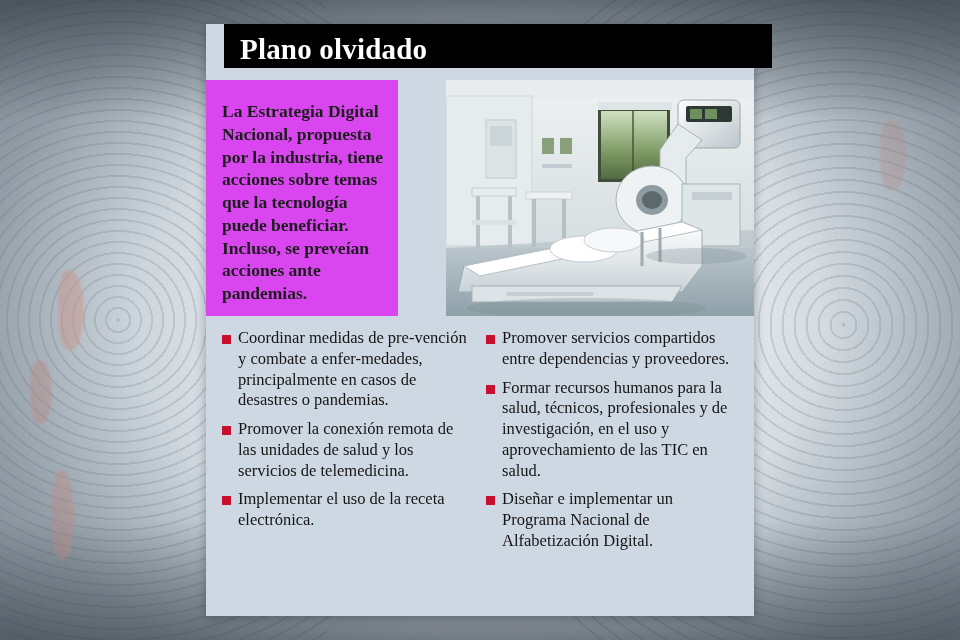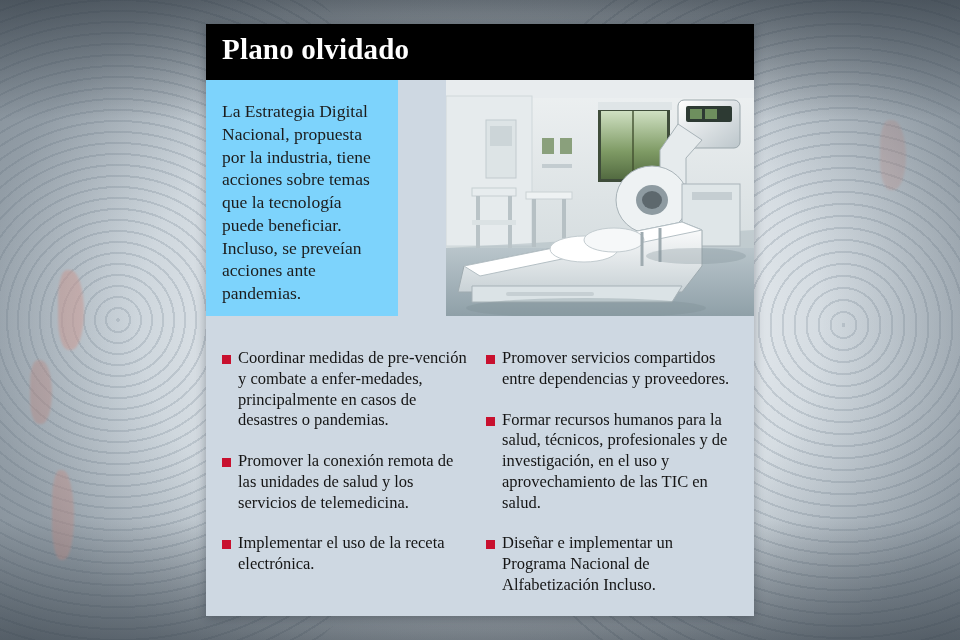--- a/index.html
+++ b/index.html
@@ -86,45 +86,46 @@
     left: 206px;
     top: 24px;
     width: 548px;
     height: 592px;
     background: #ced8e2;
     box-shadow: 0 2px 10px rgba(20,30,40,0.35);
   }
 
   .card-head {
     position: absolute;
-    left: 0; top: 0;
+    left: 18px; top: 0;
     width: 548px;
-    height: 56px;
+    height: 44px;
     background: #000000;
   }
   .card-head .title {
     position: absolute;
     left: 16px;
     top: 9px;
     color: #ffffff;
     font-size: 29px;
     font-weight: bold;
     letter-spacing: 0.2px;
     font-family: "Liberation Serif", serif;
   }
 
   .lead {
     position: absolute;
     left: 0;
     top: 56px;
     width: 192px;
     height: 236px;
-    background: #7dd3fc;
+    background: #d946ef;
     box-sizing: border-box;
     padding: 20px 14px 0 16px;
+    font-weight: bold;
   }
   .lead p {
     margin: 0;
     font-size: 17.5px;
     line-height: 1.30;
     color: #1c1c1c;
     font-family: "Liberation Serif", serif;
   }
 
   
@@ -151,21 +152,20 @@
     padding: 4px 10px 0 10px;
   }
   .col {
     width: 50%;
     box-sizing: border-box;
     padding: 0 10px 0 6px;
   }
   .bullet {
     display: flex;
     margin-bottom: 8px;
-    margin-top: 20px;
   }
   .sq {
     flex: 0 0 auto;
     width: 9px;
     height: 9px;
     background: #c8102e;
     margin-top: 7px;
     margin-right: 7px;
   }
   .btext {
@@ -311,19 +311,19 @@
         <div class="bullet">
           <span class="sq"></span>
           <span class="btext">Promover servicios compartidos entre dependencias y proveedores.</span>
         </div>
         <div class="bullet">
           <span class="sq"></span>
           <span class="btext">Formar recursos humanos para la salud, técnicos, profesionales y de investigación, en el uso y aprovechamiento de las TIC en salud.</span>
         </div>
         <div class="bullet">
           <span class="sq"></span>
-          <span class="btext">Diseñar e implementar un Programa Nacional de Alfabetización Incluso.</span>
+          <span class="btext">Diseñar e implementar un Programa Nacional de Alfabetización Digital.</span>
         </div>
       </div>
     </div>
 
   </div>
 </div>
 
 </body></html>

